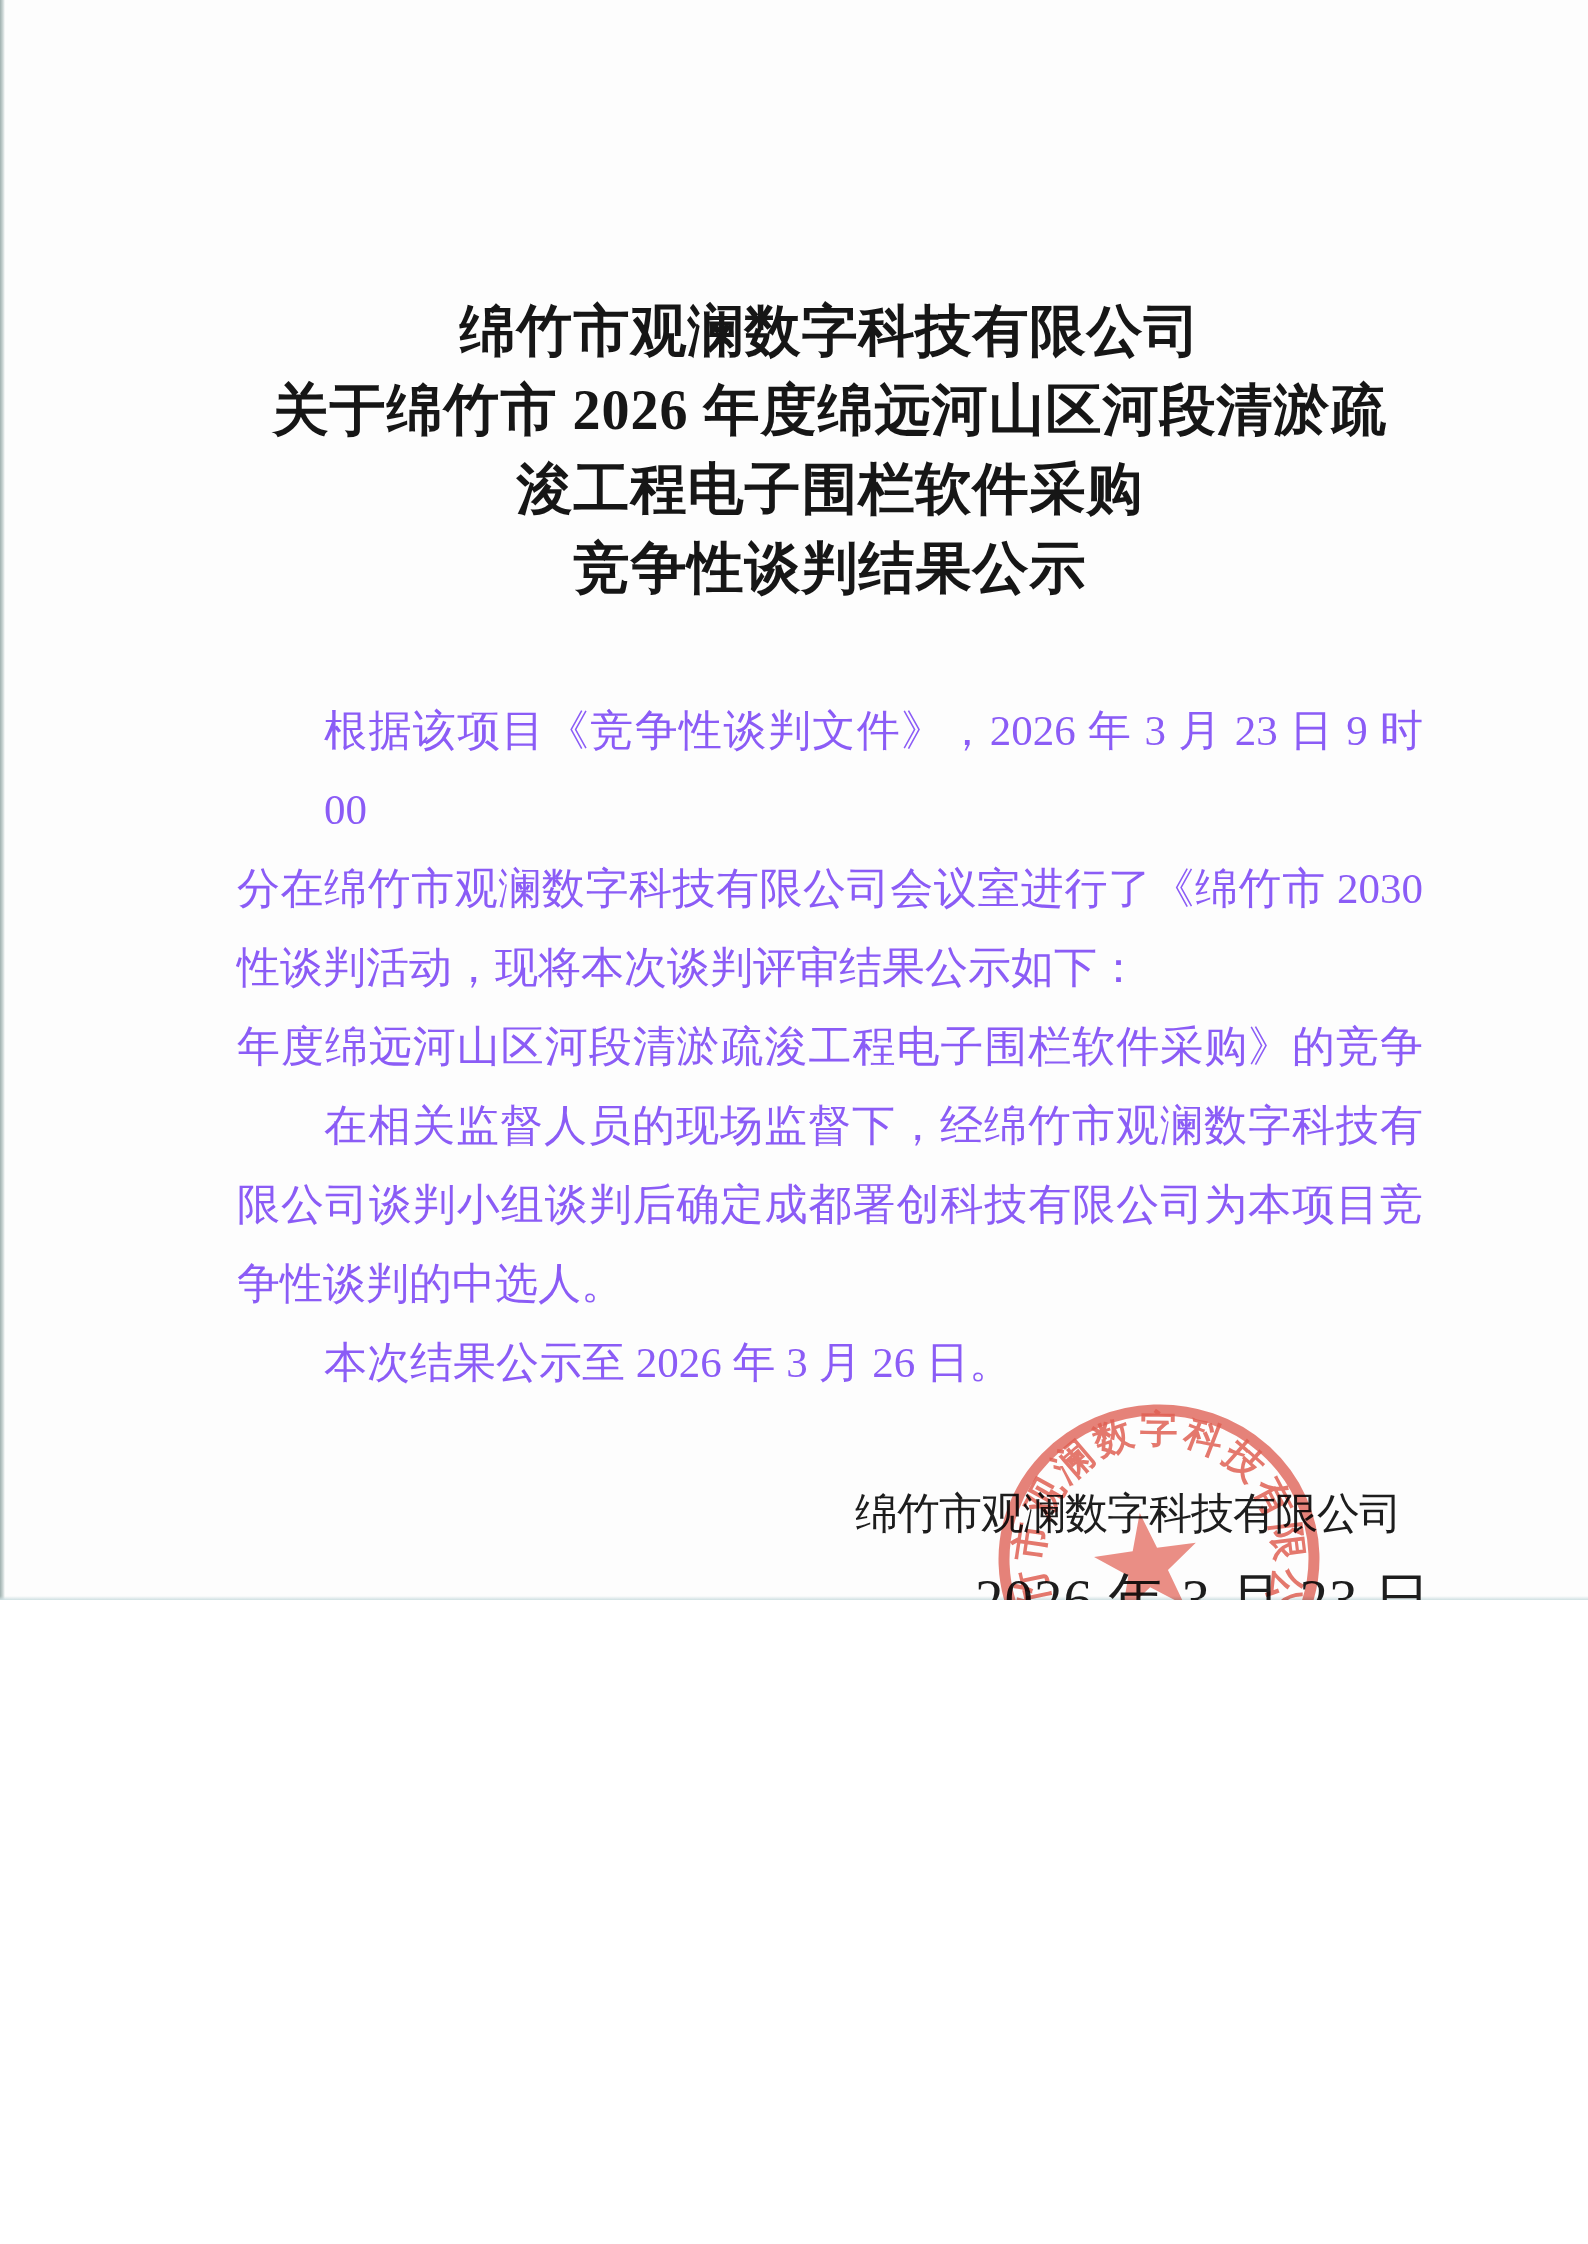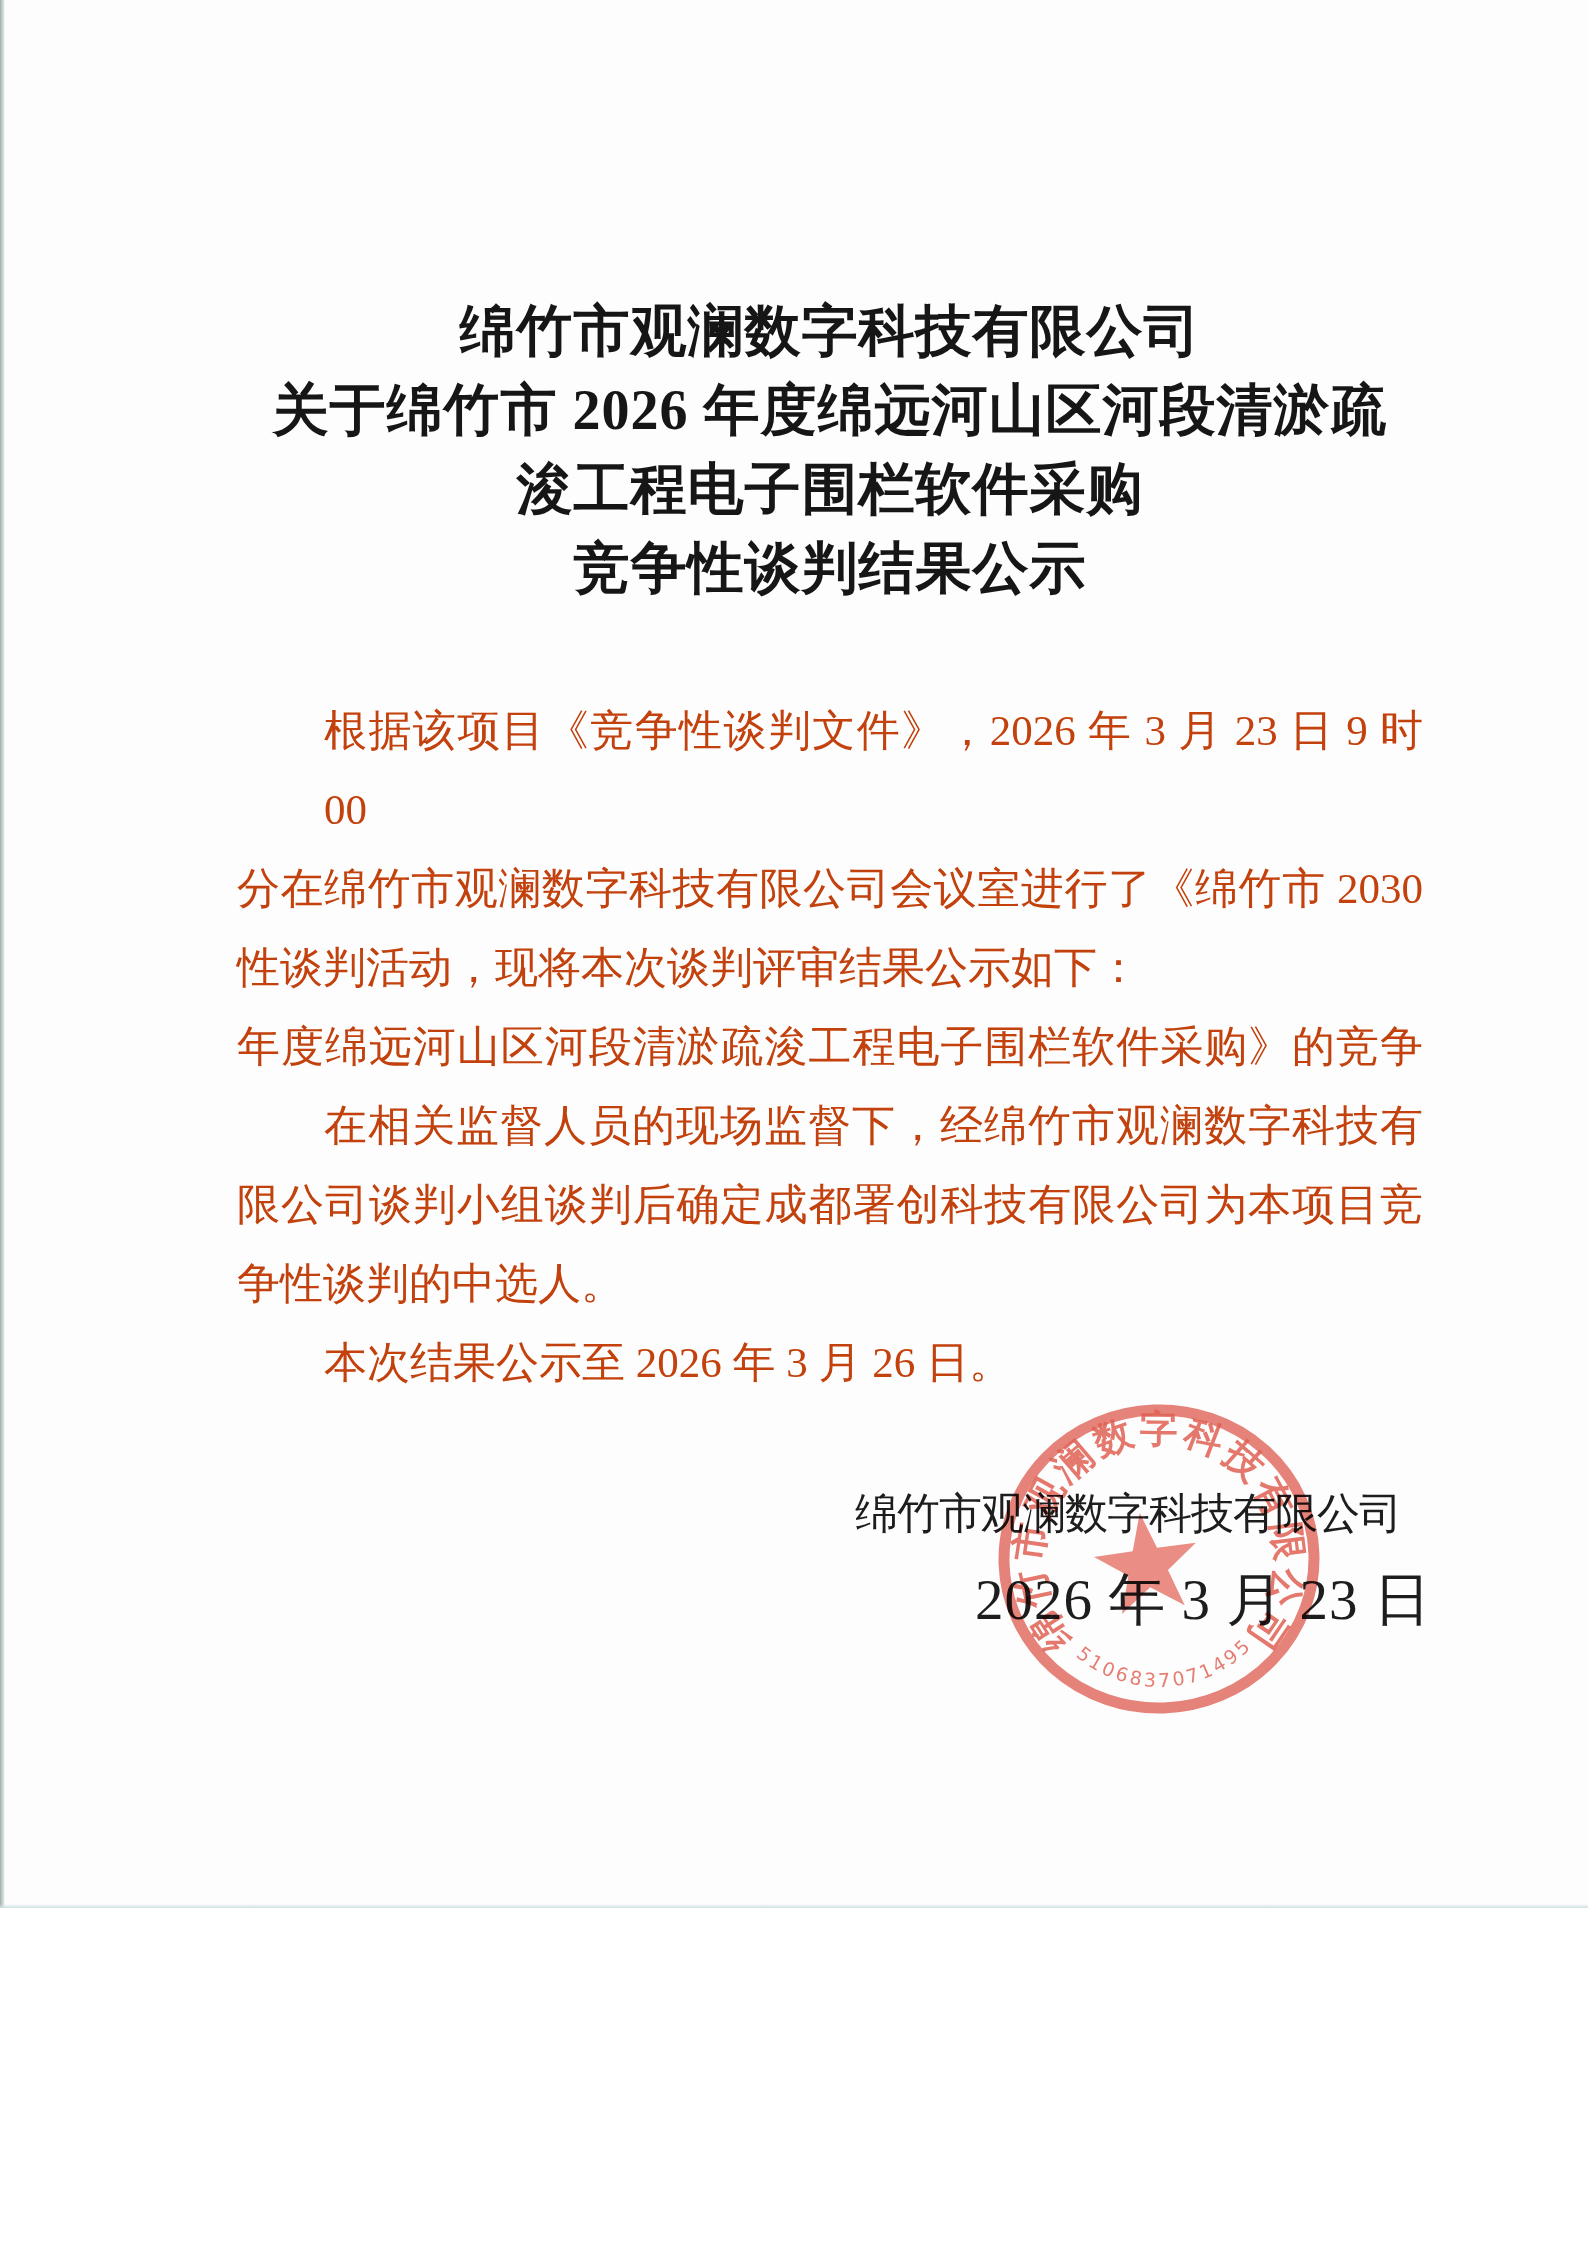--- a/index.html
+++ b/index.html
@@ -1,18 +1,18 @@
 <!DOCTYPE html>
 <html><head>
 <meta charset="utf-8">
 <style>
   html,body{margin:0;padding:0;background:#ffffff;}
   .page{
     position:relative;
-    width:1588px;height:1908px;
+    width:1588px;height:1600px;
     background:#fdfdfd;
     overflow:hidden;
     font-family:"Liberation Serif", serif;
     color:#1f1f1f;
   }
   
   .scan-edge-left{
     position:absolute;left:0;top:0;width:5px;height:2244px;
     background:linear-gradient(to right,#9fb0ae,#cfd9d8 60%,rgba(255,255,255,0));
   }
@@ -23,21 +23,21 @@
   .title{
     position:absolute;left:237px;top:292px;width:1186px;
     text-align:center;
     font-size:56px;line-height:79px;
     font-weight:bold;color:#161616;
     letter-spacing:1px;
     white-space:nowrap;
   }
   .body-text{
     position:absolute;left:237px;top:691px;width:1186px;
-    font-size:43px;line-height:79px;color:#c2410c;
+    font-size:43px;line-height:79px;color:#8b5cf6;
   }
   .body-text .line{width:100%;}
   .body-text .fill{text-align:justify;text-align-last:justify;}
   .body-text .indent{padding-left:87px;box-sizing:border-box;}
   .signature{
     position:absolute;left:855px;top:1486px;
     font-size:43px;line-height:56px;letter-spacing:-1px;
     white-space:nowrap;color:#1d1d1d;
   }
   .sign-date{

